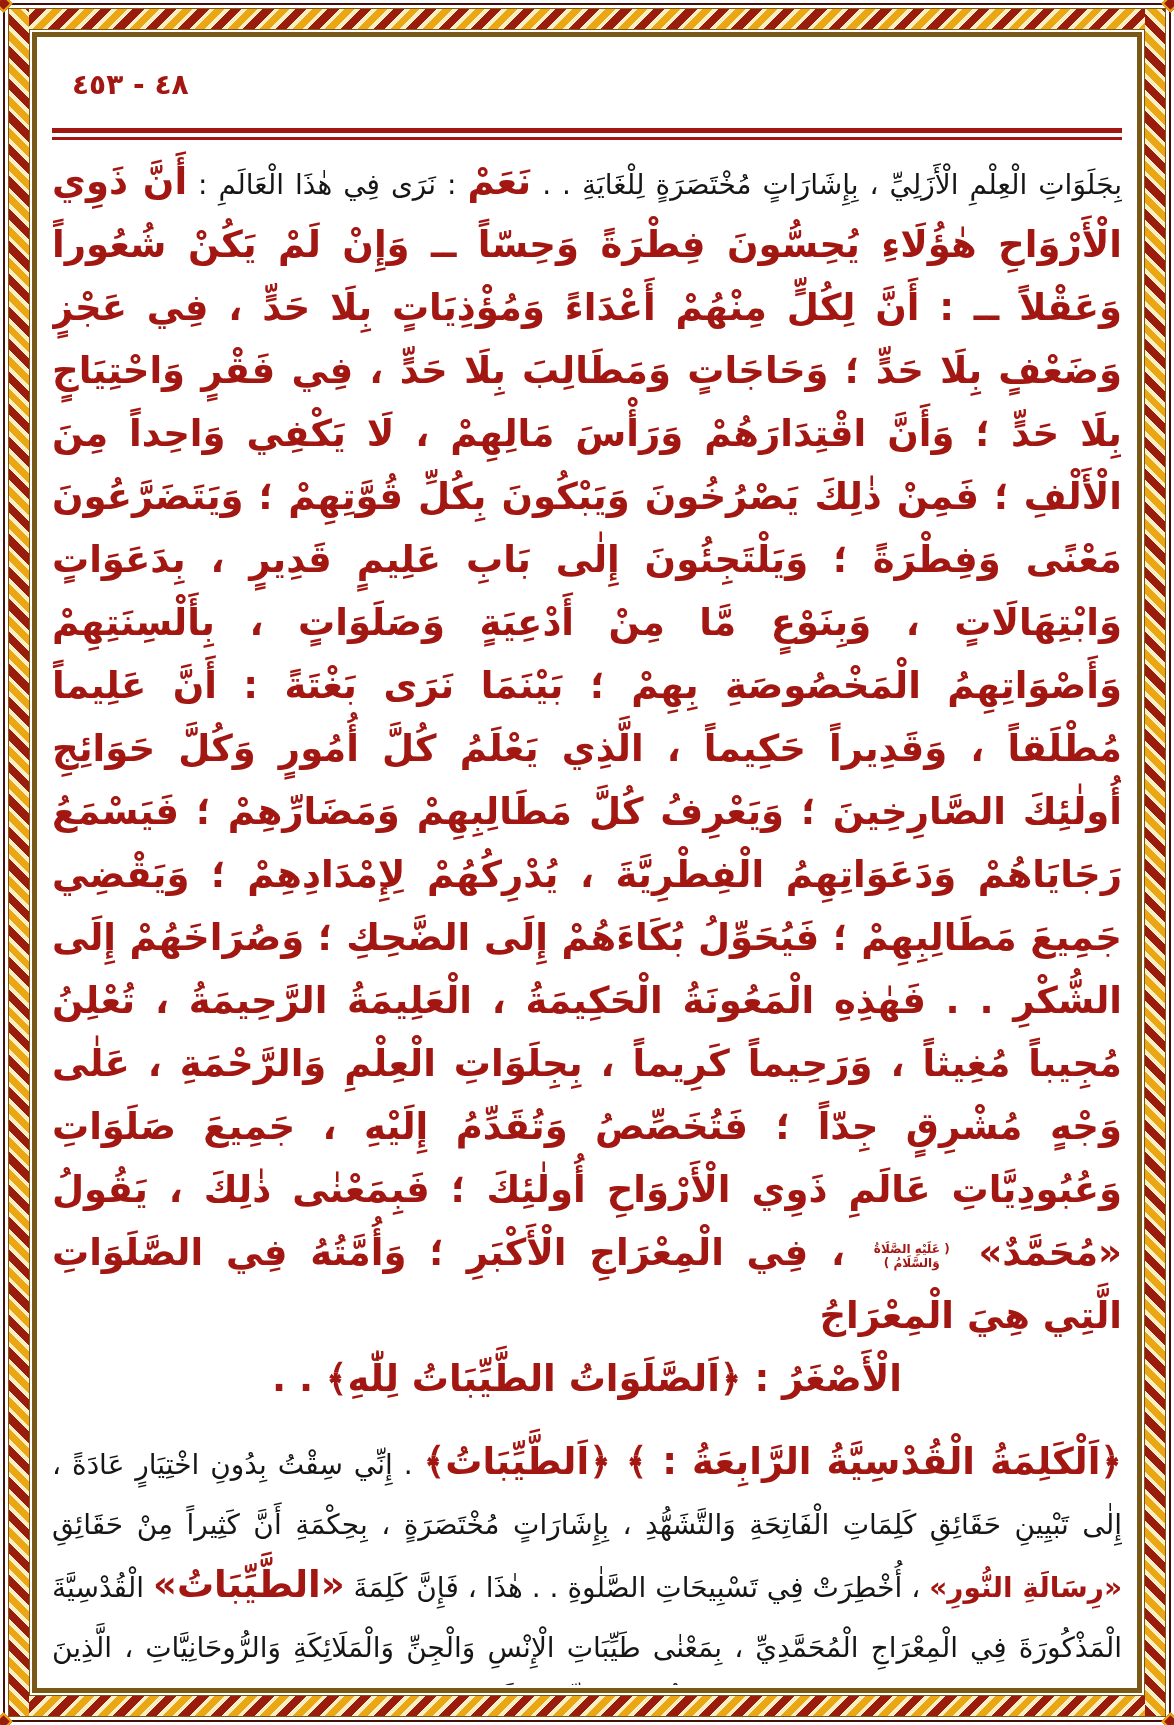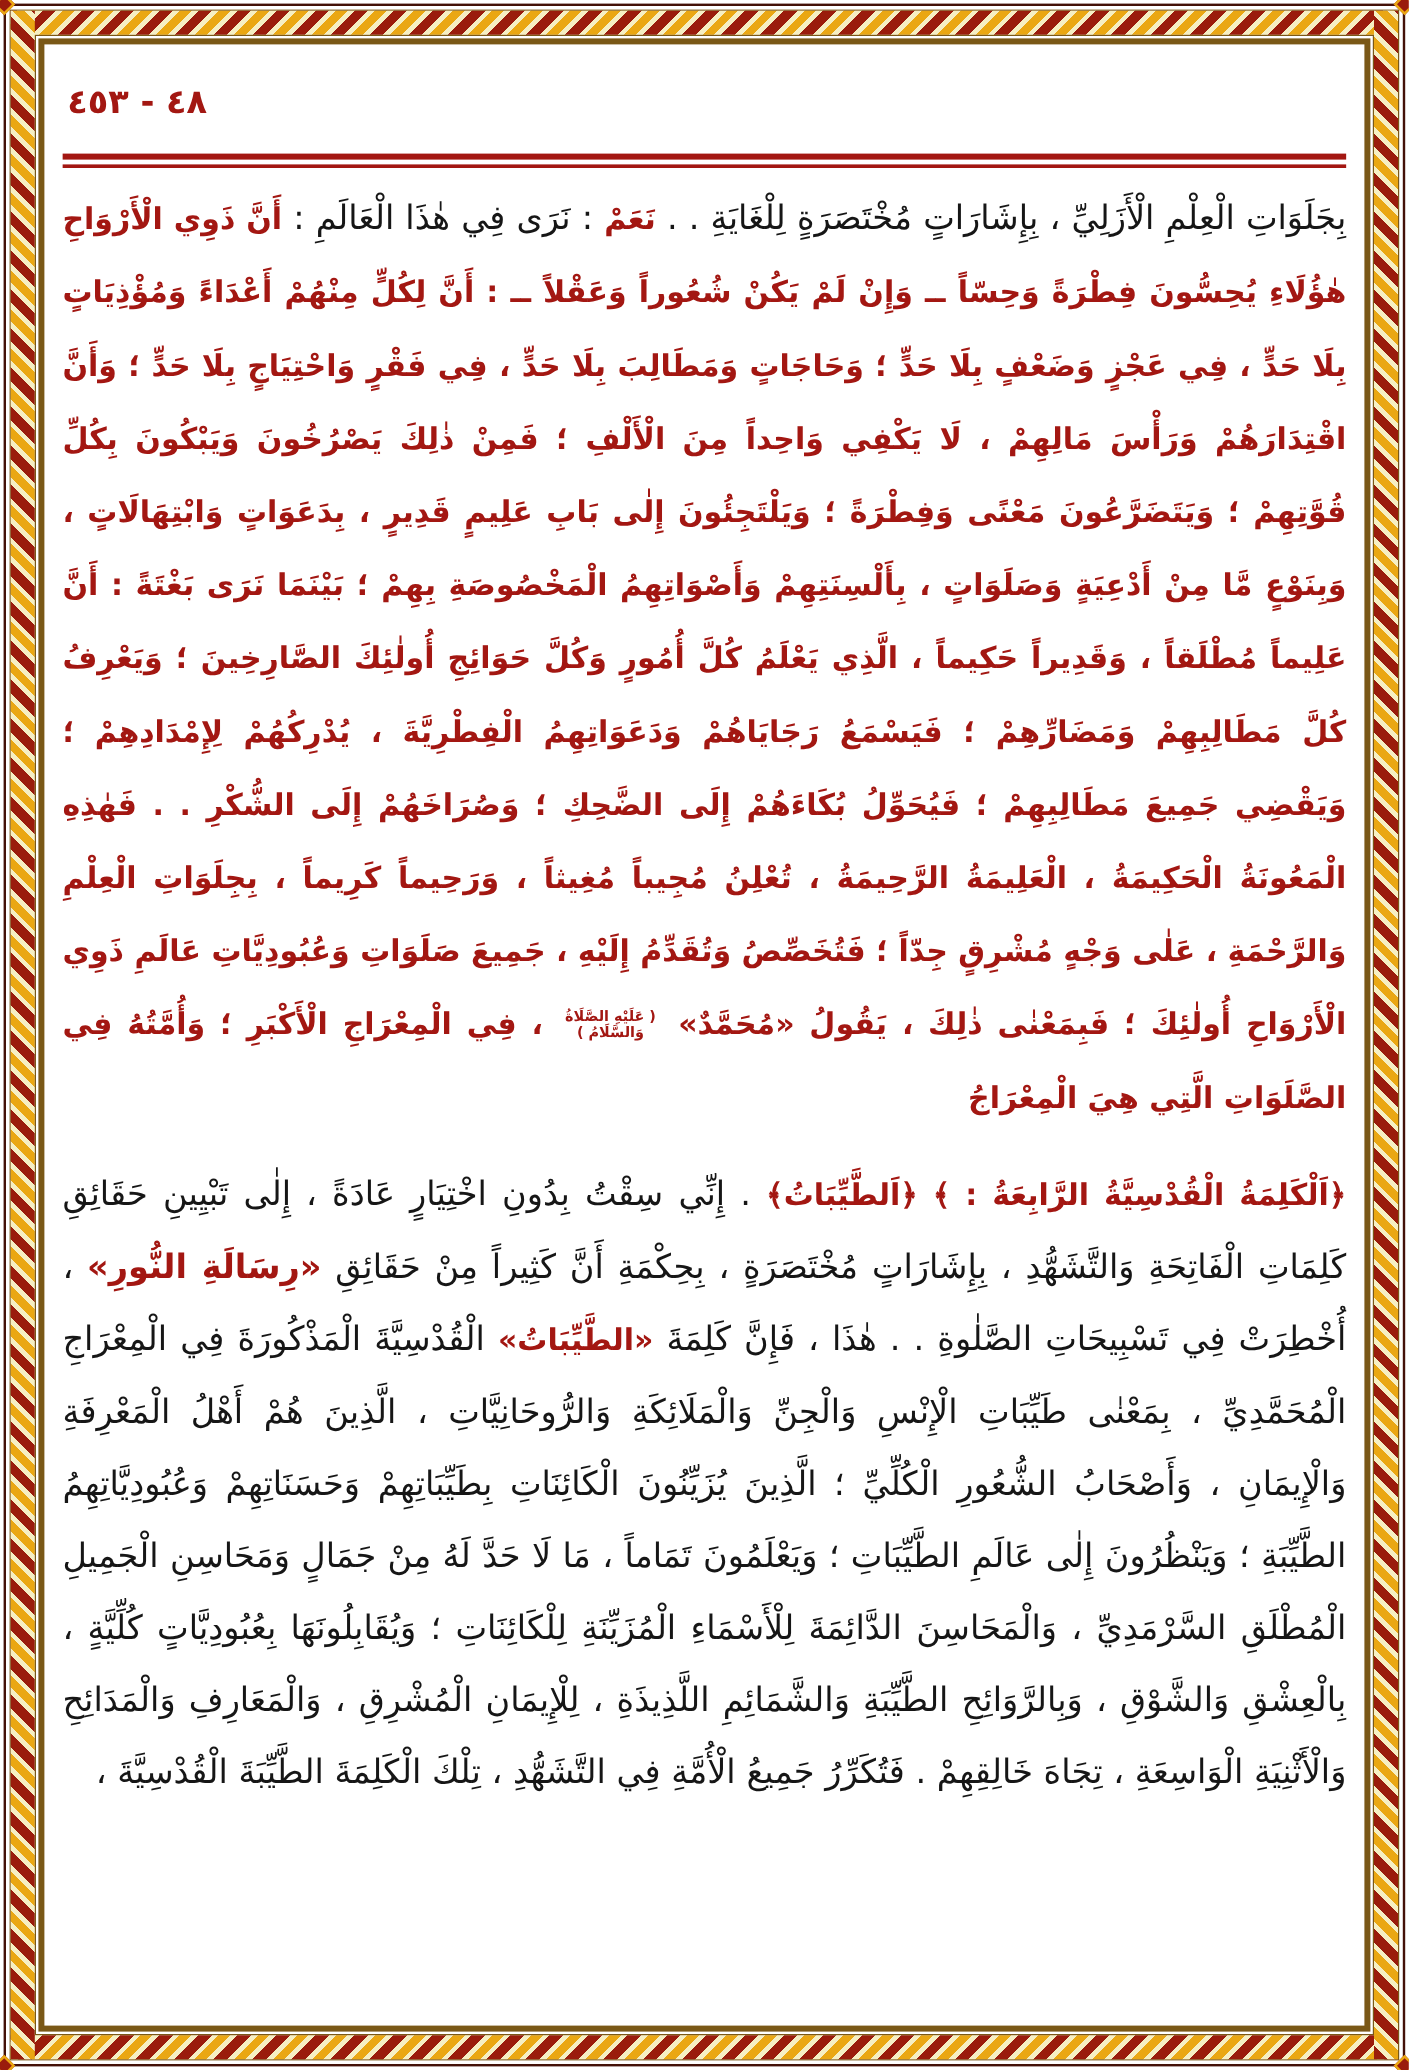--- a/index.html
+++ b/index.html
@@ -38,34 +38,34 @@
   .band-line-inner{inset:29px;border:1px solid var(--border-brown);}
   .inner-line{inset:32px;border:5px solid var(--border-brown);}
   .corner{position:absolute;width:13px;height:13px;background:var(--border-maroon);
     border:2px solid var(--border-gold);transform:rotate(45deg);}
   .corner.tl{top:-3px;left:-3px;}
   .corner.tr{top:-3px;right:-3px;}
   .corner.bl{bottom:-3px;left:-3px;}
   .corner.br{bottom:-3px;right:-3px;}
 
   .content{position:absolute;inset:40px 52px;overflow:hidden;}
-  .page-header{position:relative;margin-top:20px;min-height:56px;}
+  .page-header{position:relative;margin-top:20px;min-height:56px;margin-left:16px;}
   .page-number{position:absolute;left:4px;top:8px;direction:ltr;unicode-bidi:bidi-override;
     font-weight:bold;font-size:28px;color:var(--accent-red);letter-spacing:2px;}
   .page-title{margin:0;text-align:center;font-size:31px;font-weight:bold;color:var(--accent-red);}
   .header-rule{margin-top:12px;height:12px;border-top:5px solid var(--rule-red);
     border-bottom:3px solid var(--rule-red);}
   .body-text{margin-top:12px;}
   .para{margin:0;font-size:28px;line-height:60px;color:var(--text-black);
     text-align:justify;text-justify:inter-word;}
   .para.center{text-align:center;}
   .para.gap{margin-top:20px;}
   .run{white-space:pre-wrap;}
   .run-red,.run-red-bold{color:var(--accent-red);font-weight:bold;}
-  .run-red-bold{font-size:25px;}
+  .run-red-bold{font-size:37px;}
   .run-seal{display:inline-block;width:88px;font-size:12px;line-height:1.15;
     text-align:center;vertical-align:middle;color:var(--accent-red);font-weight:bold;}
 </style>
 </head>
 <body>
 
 <div class="page">
 
   <div class="layer outer-line"></div>
   <div class="layer band-line-outer"></div>
@@ -80,17 +80,18 @@
   <div class="corner bl"></div>
   <div class="corner br"></div>
 
   <div class="content">
     <header class="page-header">
       <div class="page-number">٤٥٣ - ٤٨</div>
     </header>
     <div class="header-rule"></div>
     <main class="body-text">
         <p class="para justify"><span class="run run-black">بِجَلَوَاتِ الْعِلْمِ الْأَزَلِيِّ ، بِإِشَارَاتٍ مُخْتَصَرَةٍ لِلْغَايَةِ . . </span><span class="run run-red-bold">نَعَمْ</span><span class="run run-black"> : نَرَى فِي هٰذَا الْعَالَمِ : </span><span class="run run-red-bold">أَنَّ ذَوِي الْأَرْوَاحِ هٰؤُلَاءِ يُحِسُّونَ فِطْرَةً وَحِسّاً ــ وَإِنْ لَمْ يَكُنْ شُعُوراً وَعَقْلاً ــ : أَنَّ لِكُلٍّ مِنْهُمْ أَعْدَاءً وَمُؤْذِيَاتٍ بِلَا حَدٍّ ، فِي عَجْزٍ وَضَعْفٍ بِلَا حَدٍّ ؛ وَحَاجَاتٍ وَمَطَالِبَ بِلَا حَدٍّ ، فِي فَقْرٍ وَاحْتِيَاجٍ بِلَا حَدٍّ ؛ وَأَنَّ اقْتِدَارَهُمْ وَرَأْسَ مَالِهِمْ ، لَا يَكْفِي وَاحِداً مِنَ الْأَلْفِ ؛ فَمِنْ ذٰلِكَ يَصْرُخُونَ وَيَبْكُونَ بِكُلِّ قُوَّتِهِمْ ؛ وَيَتَضَرَّعُونَ مَعْنًى وَفِطْرَةً ؛ وَيَلْتَجِئُونَ إِلٰى بَابِ عَلِيمٍ قَدِيرٍ ، بِدَعَوَاتٍ وَابْتِهَالَاتٍ ، وَبِنَوْعٍ مَّا مِنْ أَدْعِيَةٍ وَصَلَوَاتٍ ، بِأَلْسِنَتِهِمْ وَأَصْوَاتِهِمُ الْمَخْصُوصَةِ بِهِمْ ؛ بَيْنَمَا نَرَى بَغْتَةً : أَنَّ عَلِيماً مُطْلَقاً ، وَقَدِيراً حَكِيماً ، الَّذِي يَعْلَمُ كُلَّ أُمُورٍ وَكُلَّ حَوَائِجِ أُولٰئِكَ الصَّارِخِينَ ؛ وَيَعْرِفُ كُلَّ مَطَالِبِهِمْ وَمَضَارِّهِمْ ؛ فَيَسْمَعُ رَجَايَاهُمْ وَدَعَوَاتِهِمُ الْفِطْرِيَّةَ ، يُدْرِكُهُمْ لِإِمْدَادِهِمْ ؛ وَيَقْضِي جَمِيعَ مَطَالِبِهِمْ ؛ فَيُحَوِّلُ بُكَاءَهُمْ إِلَى الضَّحِكِ ؛ وَصُرَاخَهُمْ إِلَى الشُّكْرِ . . فَهٰذِهِ الْمَعُونَةُ الْحَكِيمَةُ ، الْعَلِيمَةُ الرَّحِيمَةُ ، تُعْلِنُ مُجِيباً مُغِيثاً ، وَرَحِيماً كَرِيماً ، بِجِلَوَاتِ الْعِلْمِ وَالرَّحْمَةِ ، عَلٰى وَجْهٍ مُشْرِقٍ جِدّاً ؛ فَتُخَصِّصُ وَتُقَدِّمُ إِلَيْهِ ، جَمِيعَ صَلَوَاتِ وَعُبُودِيَّاتِ عَالَمِ ذَوِي الْأَرْوَاحِ أُولٰئِكَ ؛ فَبِمَعْنٰى ذٰلِكَ ، يَقُولُ «مُحَمَّدٌ» </span><span class="run run-seal">( عَلَيْهِ الصَّلَاةُ وَالسَّلَامُ )</span><span class="run run-red-bold"> ، فِي الْمِعْرَاجِ الْأَكْبَرِ ؛ وَأُمَّتُهُ فِي الصَّلَوَاتِ الَّتِي هِيَ الْمِعْرَاجُ</span></p>
+        <p class="para center"><span class="run run-red-bold">الْأَصْغَرُ : ﴿اَلصَّلَوَاتُ الطَّيِّبَاتُ لِلّٰهِ﴾ . .</span></p>
         <p class="para justify gap"><span class="run run-red-bold">﴿اَلْكَلِمَةُ الْقُدْسِيَّةُ الرَّابِعَةُ : ﴾ </span><span class="run run-red-bold">﴿اَلطَّيِّبَاتُ﴾</span><span class="run run-black"> . إِنِّي سِقْتُ بِدُونِ اخْتِيَارٍ عَادَةً ، إِلٰى تَبْيِينِ حَقَائِقِ كَلِمَاتِ الْفَاتِحَةِ وَالتَّشَهُّدِ ، بِإِشَارَاتٍ مُخْتَصَرَةٍ ، بِحِكْمَةِ أَنَّ كَثِيراً مِنْ حَقَائِقِ </span><span class="run run-red">«رِسَالَةِ النُّورِ»</span><span class="run run-black"> ، أُخْطِرَتْ فِي تَسْبِيحَاتِ الصَّلٰوةِ . . هٰذَا ، فَإِنَّ كَلِمَةَ </span><span class="run run-red-bold">«الطَّيِّبَاتُ»</span><span class="run run-black"> الْقُدْسِيَّةَ الْمَذْكُورَةَ فِي الْمِعْرَاجِ الْمُحَمَّدِيِّ ، بِمَعْنٰى طَيِّبَاتِ الْإِنْسِ وَالْجِنِّ وَالْمَلَائِكَةِ وَالرُّوحَانِيَّاتِ ، الَّذِينَ هُمْ أَهْلُ الْمَعْرِفَةِ وَالْإِيمَانِ ، وَأَصْحَابُ الشُّعُورِ الْكُلِّيِّ ؛ الَّذِينَ يُزَيِّنُونَ الْكَائِنَاتِ بِطَيِّبَاتِهِمْ وَحَسَنَاتِهِمْ وَعُبُودِيَّاتِهِمُ الطَّيِّبَةِ ؛ وَيَنْظُرُونَ إِلٰى عَالَمِ الطَّيِّبَاتِ ؛ وَيَعْلَمُونَ تَمَاماً ، مَا لَا حَدَّ لَهُ مِنْ جَمَالٍ وَمَحَاسِنِ الْجَمِيلِ الْمُطْلَقِ السَّرْمَدِيِّ ، وَالْمَحَاسِنَ الدَّائِمَةَ لِلْأَسْمَاءِ الْمُزَيِّنَةِ لِلْكَائِنَاتِ ؛ وَيُقَابِلُونَهَا بِعُبُودِيَّاتٍ كُلِّيَّةٍ ، بِالْعِشْقِ وَالشَّوْقِ ، وَبِالرَّوَائِحِ الطَّيِّبَةِ وَالشَّمَائِمِ اللَّذِيذَةِ ، لِلْإِيمَانِ الْمُشْرِقِ ، وَالْمَعَارِفِ وَالْمَدَائِحِ وَالْأَثْنِيَةِ الْوَاسِعَةِ ، تِجَاهَ خَالِقِهِمْ . فَتُكَرِّرُ جَمِيعُ الْأُمَّةِ فِي التَّشَهُّدِ ، تِلْكَ الْكَلِمَةَ الطَّيِّبَةَ الْقُدْسِيَّةَ ،</span></p>
       </main>
   </div>
 
 </div>
 
 </body></html>

